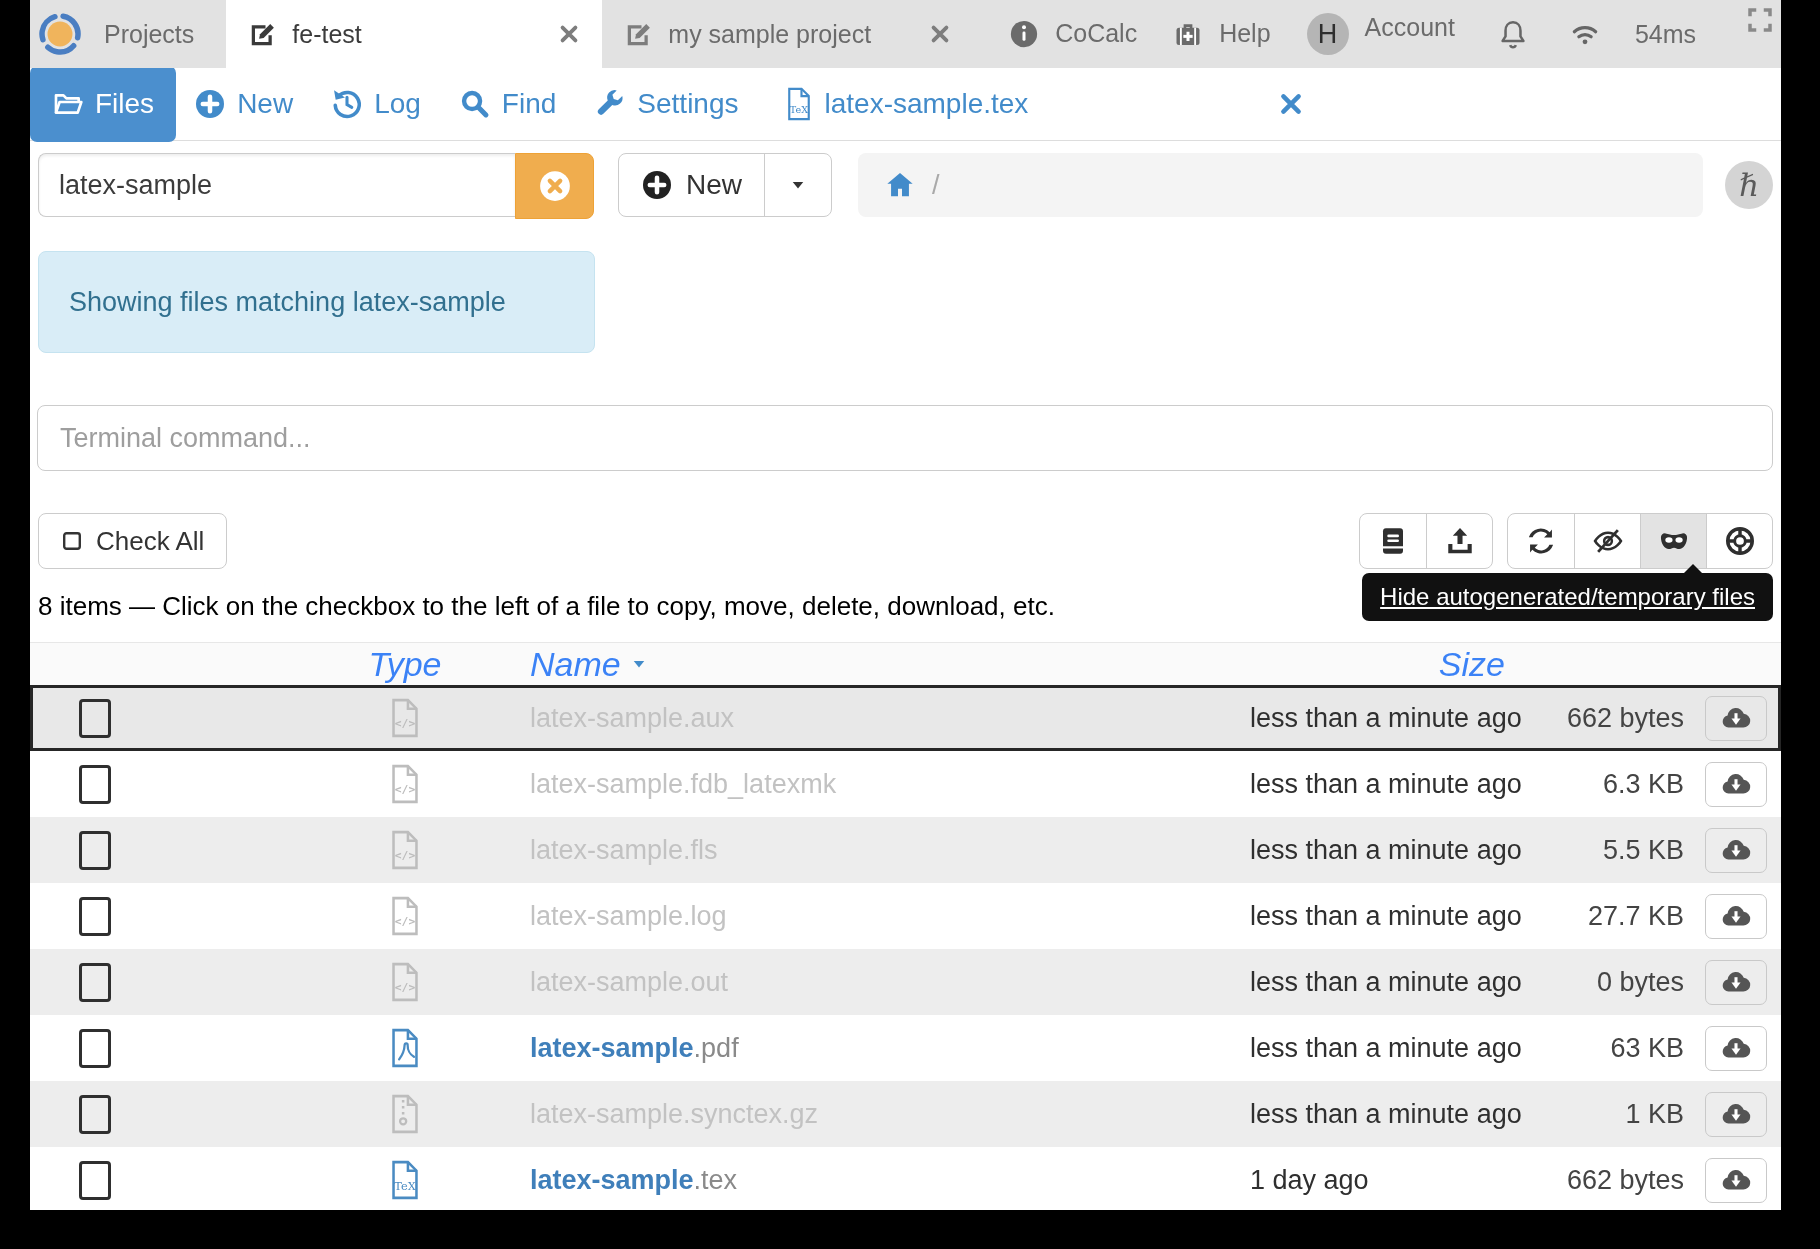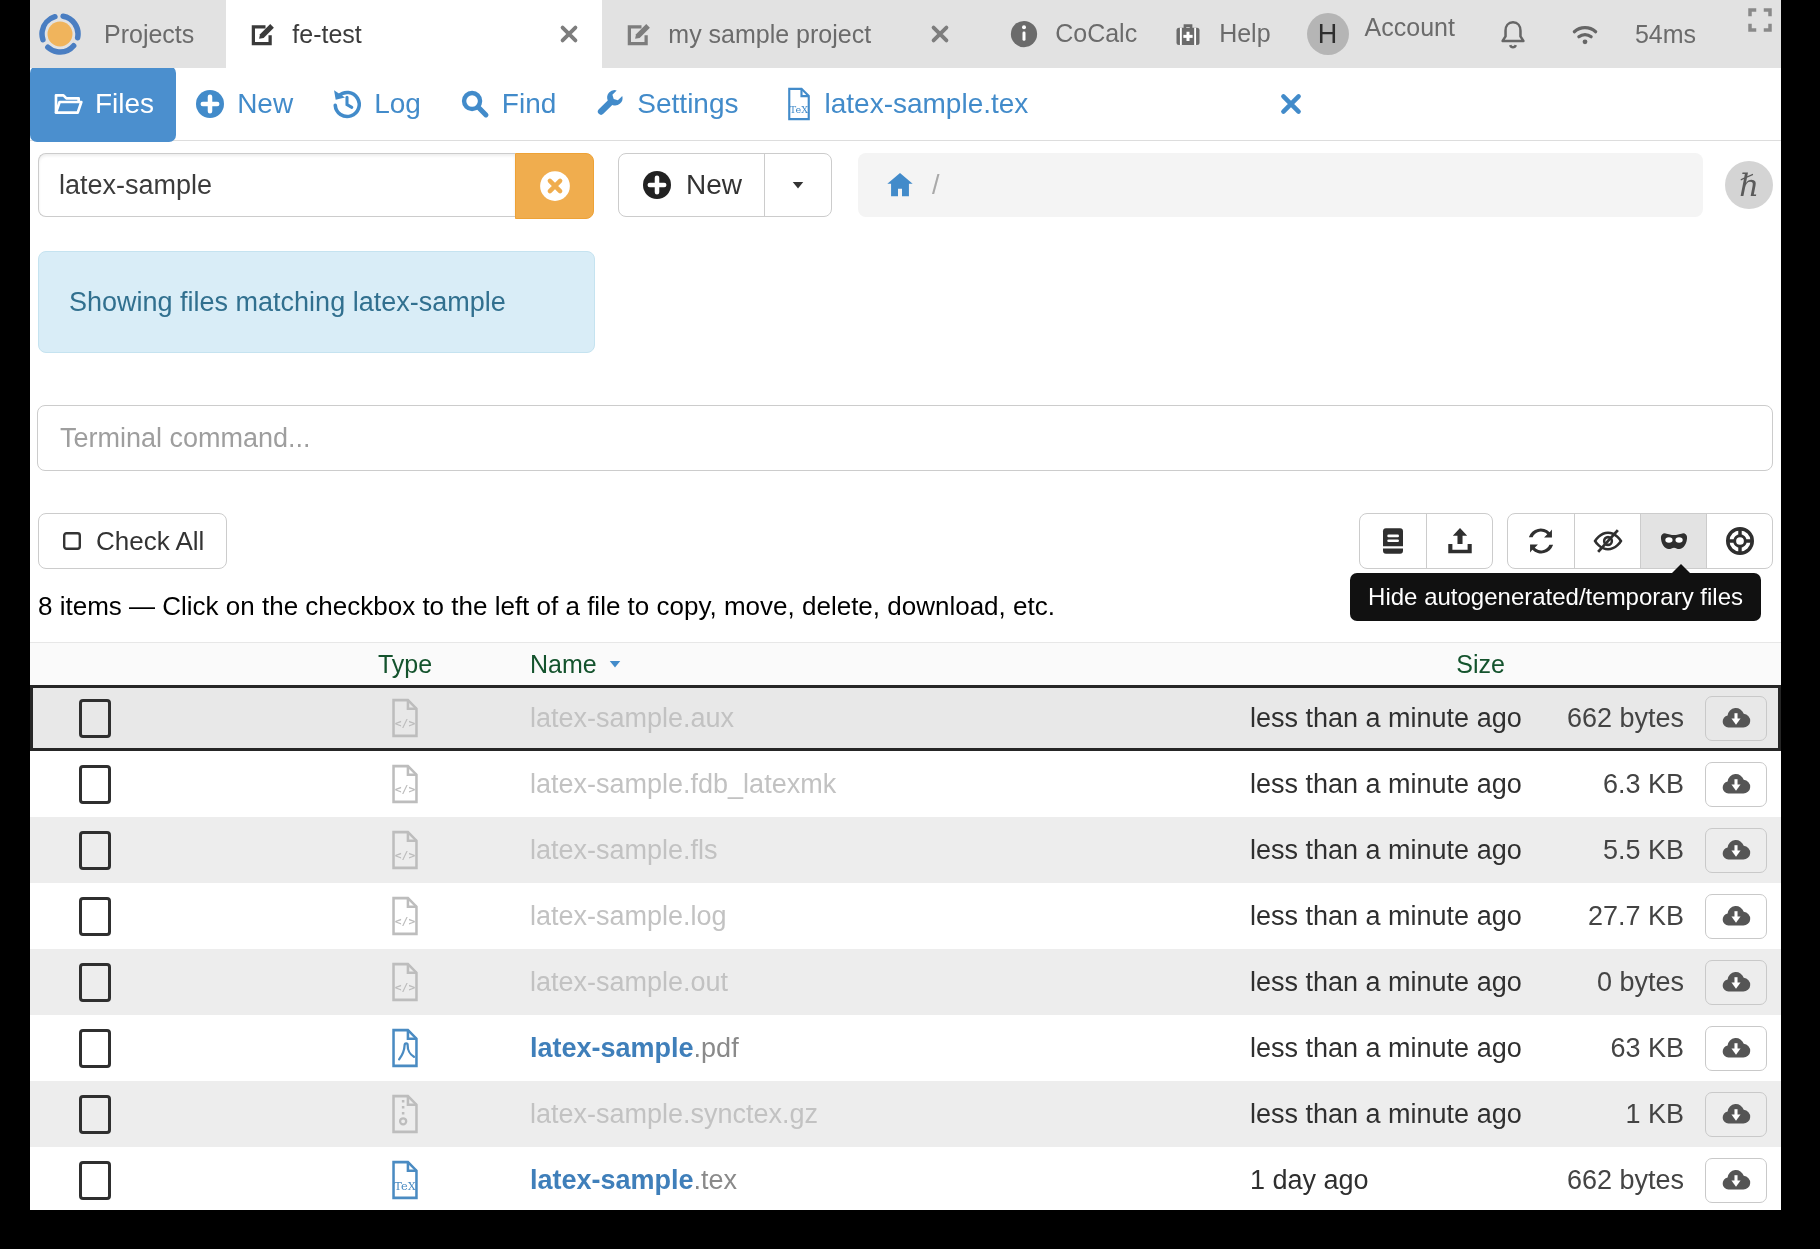--- a/index.html
+++ b/index.html
@@ -52,27 +52,27 @@
   .terminal input{flex:1;border:0;outline:none;background:transparent;padding:0 22px;font-size:27px;color:#444;font-family:inherit;}
   .terminal input::placeholder{color:#9e9e9e;}
   
   .actions{margin:42px 8px 0 8px;display:flex;justify-content:space-between;align-items:flex-start;position:relative;height:56px;gap:17px;}
   .check-all{height:56px;border:1px solid #ccc;border-radius:8px;background:#fff;display:flex;align-items:center;gap:13px;padding:0 22px;font-size:26px;color:#333;cursor:pointer;font-family:inherit;}
   .btn-groups{display:flex;gap:14px;}
   .btn-group{display:flex;border:1px solid #ccc;border-radius:8px;background:#fff;overflow:hidden;}
   .tool-btn{width:66px;height:54px;display:flex;align-items:center;justify-content:center;border:0;border-left:1px solid #ccc;background:transparent;color:#2f2f2f;cursor:pointer;}
   .tool-btn:first-child{border-left:0;}
   .tool-btn.active{background:#e3e3e3;}
-  .tooltip{position:absolute;top:60px;right:12px;background:#111;color:#fff;font-size:24px;padding:10px 18px;border-radius:7px;white-space:nowrap;z-index:5;}
+  .tooltip{position:absolute;top:60px;right:0;background:#111;color:#fff;font-size:24px;padding:10px 18px;border-radius:7px;white-space:nowrap;z-index:5;text-decoration:underline;}
   .tooltip::before{content:"";position:absolute;top:-9px;right:70px;border:10px solid transparent;border-bottom-color:#111;border-top:0;}
   
   .summary{margin:22px 0 0 8px;font-size:26px;color:#000000;}
   
   .ftable{margin-top:20px;}
-  .fheader{display:grid;grid-template-columns:130px 370px 680px 310px 261px;height:42px;align-items:center;background:#fafafa;border-top:1px solid #e7e7e7;color:#14532d;font-size:25px;}
+  .fheader{display:grid;grid-template-columns:130px 370px 680px 310px 261px;height:42px;align-items:center;background:#fafafa;border-top:1px solid #e7e7e7;color:#3b82f6;font-size:34px;font-style:italic;}
   .h-type{display:flex;justify-content:center;padding-left:120px;cursor:pointer;}
   .h-name{display:flex;align-items:center;gap:9px;cursor:pointer;}
   .h-date{padding-left:40px;cursor:pointer;}
   .h-size{text-align:right;padding-right:15px;cursor:pointer;}
   .frow{display:grid;grid-template-columns:130px 370px 680px 310px 170px 91px;height:66px;align-items:center;font-size:27px;background:#fff;}
   .frow.gray{background:#ededed;}
   .frow.selected{background:#e8e8e8;box-shadow:inset 0 0 0 3px #262626;}
   .c-check{display:flex;justify-content:center;}
   .row-checkbox{width:26px;height:33px;border:3px solid #2f2f2f;border-radius:4px;background:transparent;cursor:pointer;}
   .c-type{display:flex;justify-content:center;padding-left:120px;}

